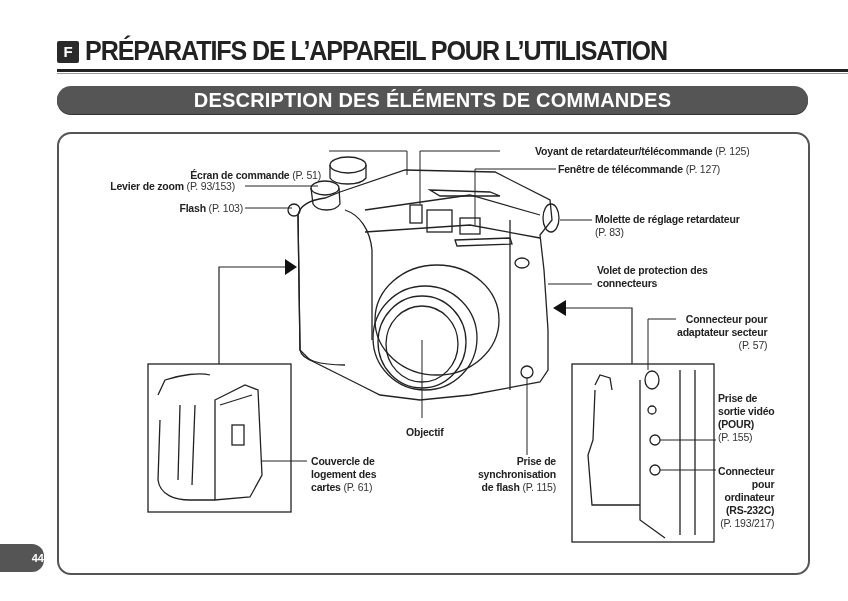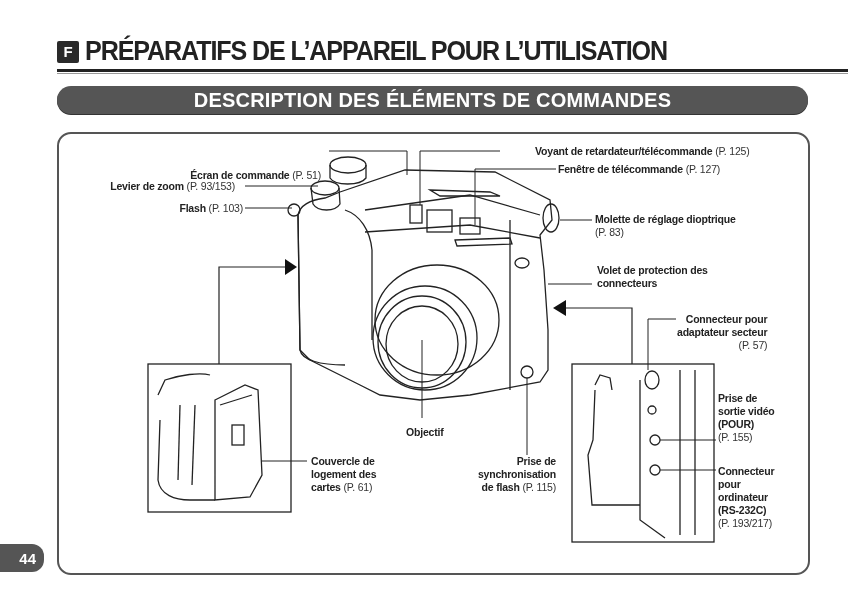--- a/index.html
+++ b/index.html
@@ -17,22 +17,22 @@
                  background:#555; border-radius:14px; box-shadow:0 1px 0 #333;
                  display:flex; align-items:center; justify-content:center; }
   .section-title { color:#fff; font-weight:bold; font-size:20px; letter-spacing:0.2px; }
   .frame { position:absolute; left:57px; top:132px; width:749px; height:439px;
            border:2px solid #555; border-radius:14px; }
   .lbl { position:absolute; font-size:10.5px; font-weight:bold; line-height:13px; color:#222;
          letter-spacing:-0.2px; white-space:nowrap; }
   .lbl .pg { font-weight:normal; color:#333; }
   .r { text-align:right; }
   .page-tab { position:absolute; left:0; top:544px; width:44px; height:28px; background:#555;
-              border-radius:0 12px 12px 0; color:#fff; font-size:15px; font-weight:bold;
-              display:flex; align-items:center; justify-content:flex-end; padding-right:8px; box-sizing:border-box; }
+              border-radius:0 12px 12px 0; color:#fff; font-size:11px; font-weight:bold;
+              display:flex; align-items:center; justify-content:flex-end; padding-right:0; box-sizing:border-box; }
   svg.draw { position:absolute; left:0; top:0; }
 </style>
 </head>
 <body>
 
 <div class="title-row">
   <div class="f-badge">F</div>
   <div class="page-title">PRÉPARATIFS DE L’APPAREIL POUR L’UTILISATION</div>
 </div>
 <div class="title-rule"></div>
@@ -142,39 +142,39 @@
 
 <div class="lbl" style="left:503px; top:145px;margin-left:32px;">
   <span>Voyant de retardateur/télécommande</span>
   <span class="pg">(P. 125)</span>
 </div>
 <div class="lbl" style="left:558px; top:163px;">
   <span>Fenêtre de télécommande</span>
   <span class="pg">(P. 127)</span>
 </div>
 <div class="lbl" style="left:595px; top:213px;">
-  <div>Molette de réglage dioptrique</div>
+  <div>Molette de réglage retardateur</div>
   <div class="pg">(P. 83)</div>
 </div>
 <div class="lbl" style="left:597px; top:264px;">
   <div>Volet de protection des</div>
   <div>connecteurs</div>
 </div>
 <div class="lbl" style="left:677px; top:313px;text-align:right;">
   <div>Connecteur pour</div>
   <div>adaptateur secteur</div>
   <div class="pg">(P. 57)</div>
 </div>
 <div class="lbl" style="left:718px; top:392px;">
   <div>Prise de</div>
   <div>sortie vidéo</div>
   <div>(POUR)</div>
   <div class="pg">(P. 155)</div>
 </div>
-<div class="lbl" style="left:718px; top:465px;">
+<div class="lbl" style="left:718px; top:465px;text-align:right;">
   <div>Connecteur</div>
   <div>pour</div>
   <div>ordinateur</div>
   <div>(RS-232C)</div>
   <div class="pg">(P. 193/217)</div>
 </div>
 
 <div class="lbl" style="left:406px; top:426px;">
   <span>Objectif</span>
 </div>

